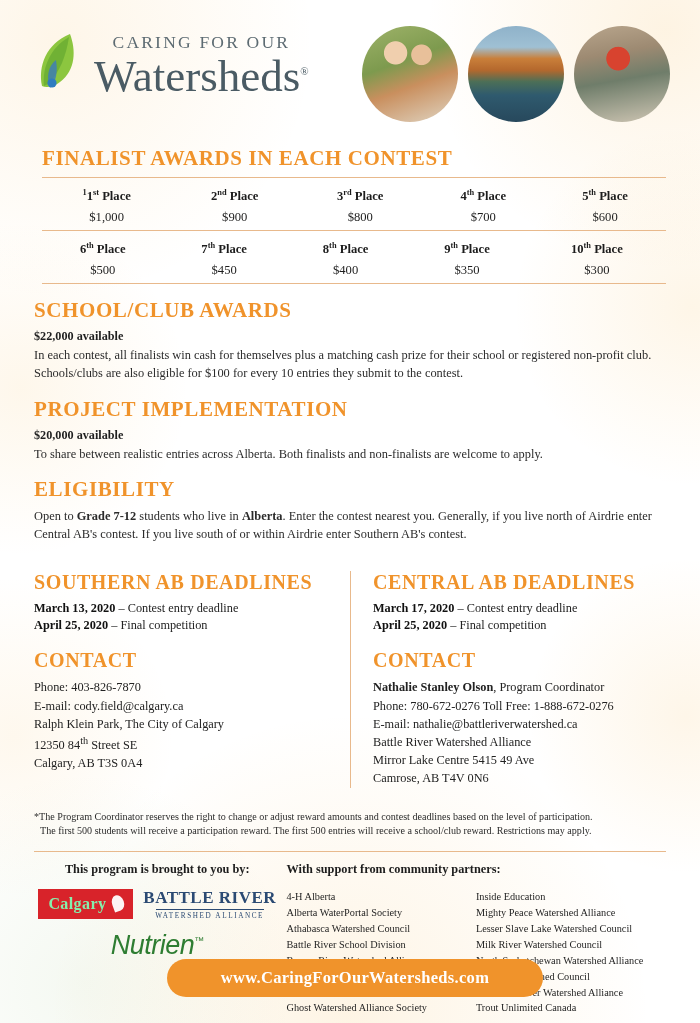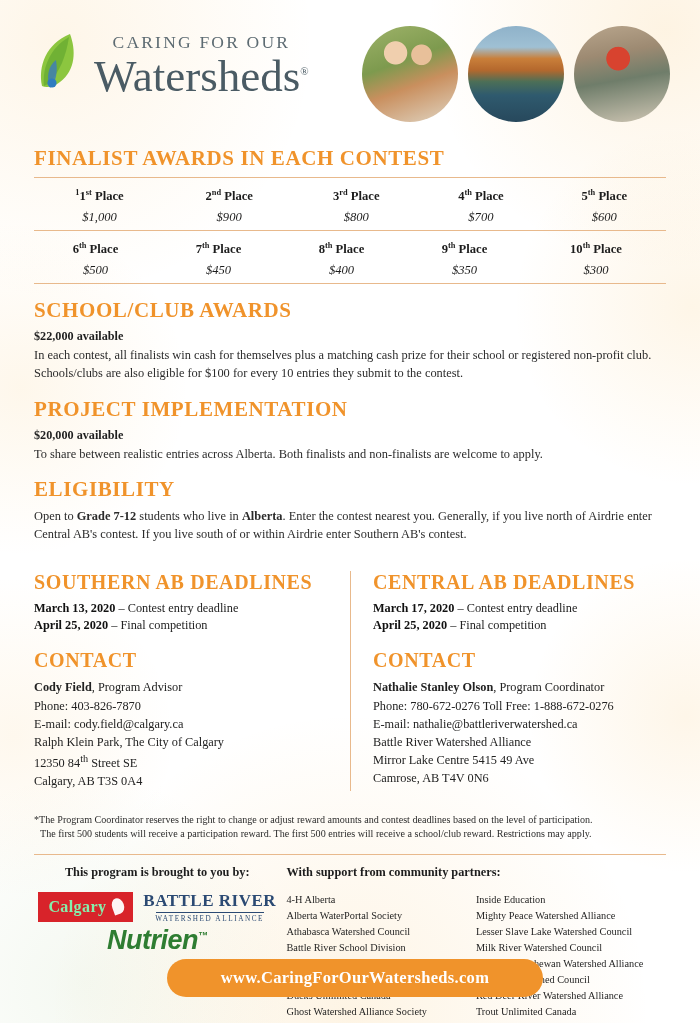--- a/index.html
+++ b/index.html
@@ -126,20 +126,21 @@
   .bold-line {
     font-weight: bold;
     font-size: 12.2px;
     color: #1f1f1f;
     margin-bottom: 3px;
   }
 
   
   .awards {
     padding: 6px 34px 0 34px;
+    margin-left: 8px;
   }
   .awards-grid {
     width: 100%;
     border-collapse: collapse;
     margin-top: 4px;
   }
   .awards-grid td {
     text-align: center;
     font-size: 12.6px;
     padding: 3px 0;
@@ -149,21 +150,20 @@
     color: #1d1d1d;
     padding-top: 6px;
   }
   .place-row td sup {
     font-size: 8.4px;
   }
   .amount-row td {
     color: #1d1d1d;
     padding-bottom: 5px;
     font-size: 12.6px;
-    font-style: italic;
   }
   .rule {
     border: 0;
     border-top: 1px solid #e8b98c;
     margin: 0;
   }
 
   
   .block {
     padding: 0 34px;
@@ -283,24 +283,24 @@
     color: #2b4a73;
     margin-top: 3px;
   }
   .battle-rule {
     height: 1px;
     background: #2b4a73;
     margin: 3px auto 3px auto;
     width: 108px;
   }
   .nutrien {
-    margin-top: 2px;
+    margin-top: 10px;
     font-family: "Liberation Sans", sans-serif;
     font-style: italic;
-    font-weight: bold;
+    font-weight: normal;
     font-size: 27px;
     color: #2e7d32;
     letter-spacing: -0.5px;
   }
   .nutrien sup { font-size: 10px; }
   .partner-cols {
     display: flex;
     gap: 14px;
     font-size: 10.3px;
     color: #1f1f1f;
@@ -420,21 +420,20 @@
       <h2 class="sec">ELIGIBILITY</h2>
       <div class="body-text"><span>Open to </span><b>Grade 7-12</b><span> students who live in </span><b>Alberta</b><span>. Enter the contest nearest you. Generally, if you live north of Airdrie enter Central AB's contest. If you live south of or within Airdrie enter Southern AB's contest.</span></div>
     </div>
 
     <div class="two-col">
       <div class="col col-left">
         <h2 class="sec big">SOUTHERN AB DEADLINES</h2>
         <div class="deadline-line"><b>March 13, 2020</b><span> – Contest entry deadline</span></div>
         <div class="deadline-line"><b>April 25, 2020</b><span> – Final competition</span></div>
         <h2 class="sec contact">CONTACT</h2>
-        <div class="contact-line"><b>Cody Field</b><span>, Program Advisor</span></div>
         <div class="contact-line">Phone: 403-826-7870</div>
         <div class="contact-line">E-mail: cody.field@calgary.ca</div>
         <div class="contact-line">Ralph Klein Park, The City of Calgary</div>
         <div class="contact-line"><span>12350 84</span><sup>th</sup><span> Street SE</span></div>
         <div class="contact-line">Calgary, AB  T3S 0A4</div>
       </div>
       <div class="col col-right">
         <h2 class="sec big">CENTRAL AB DEADLINES</h2>
         <div class="deadline-line"><b>March 17, 2020</b><span> – Contest entry deadline</span></div>
         <div class="deadline-line"><b>April 25, 2020</b><span> – Final competition</span></div>

